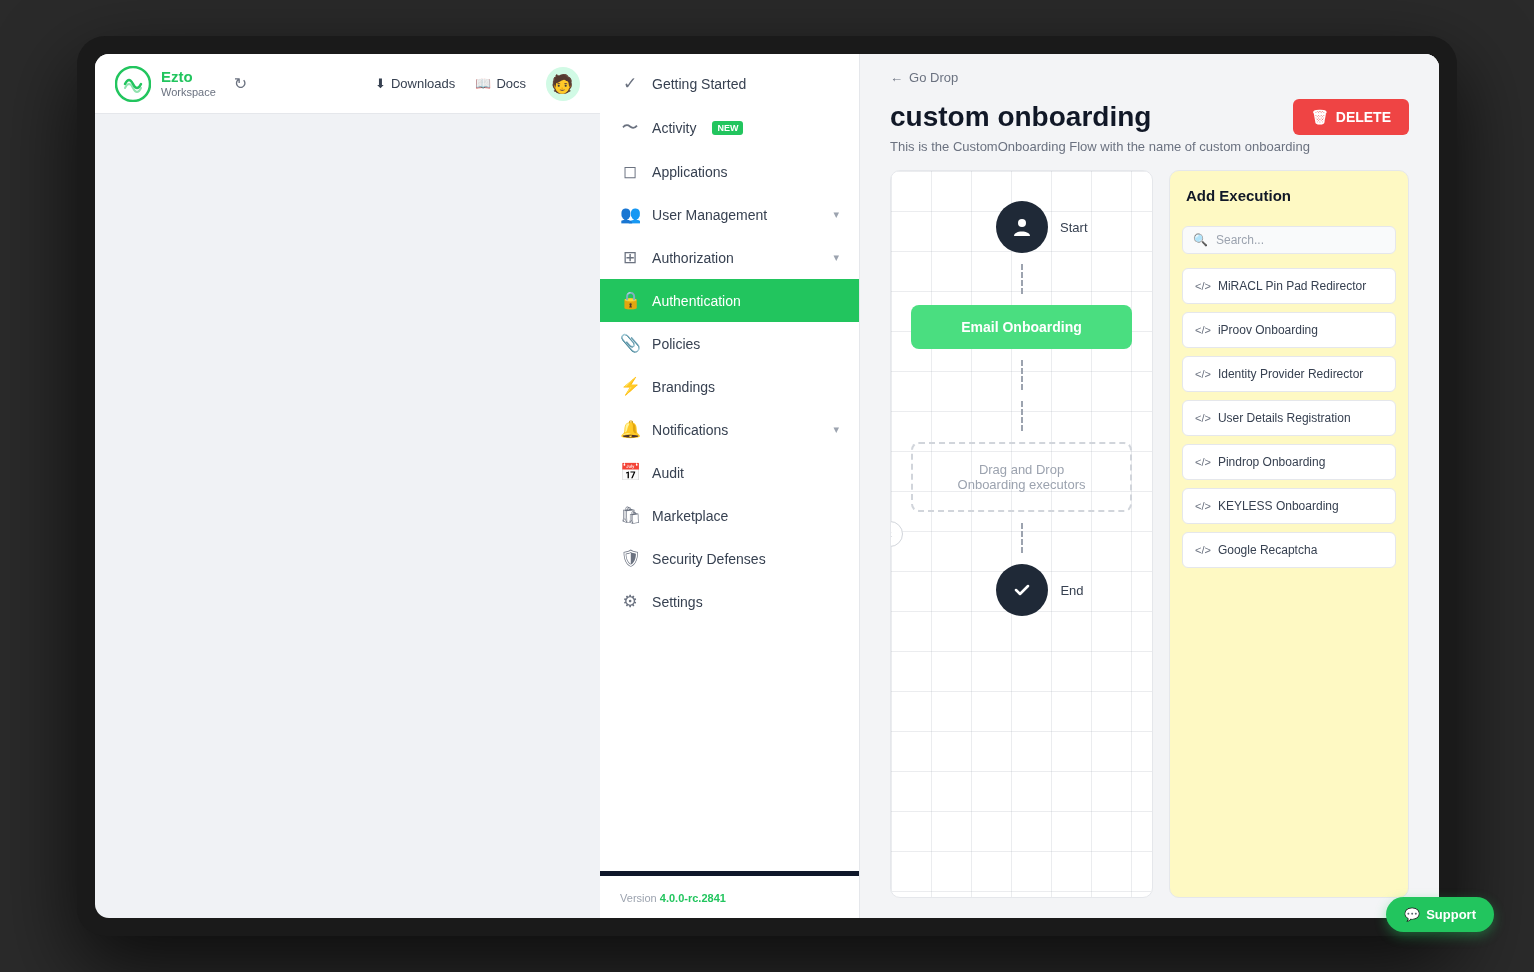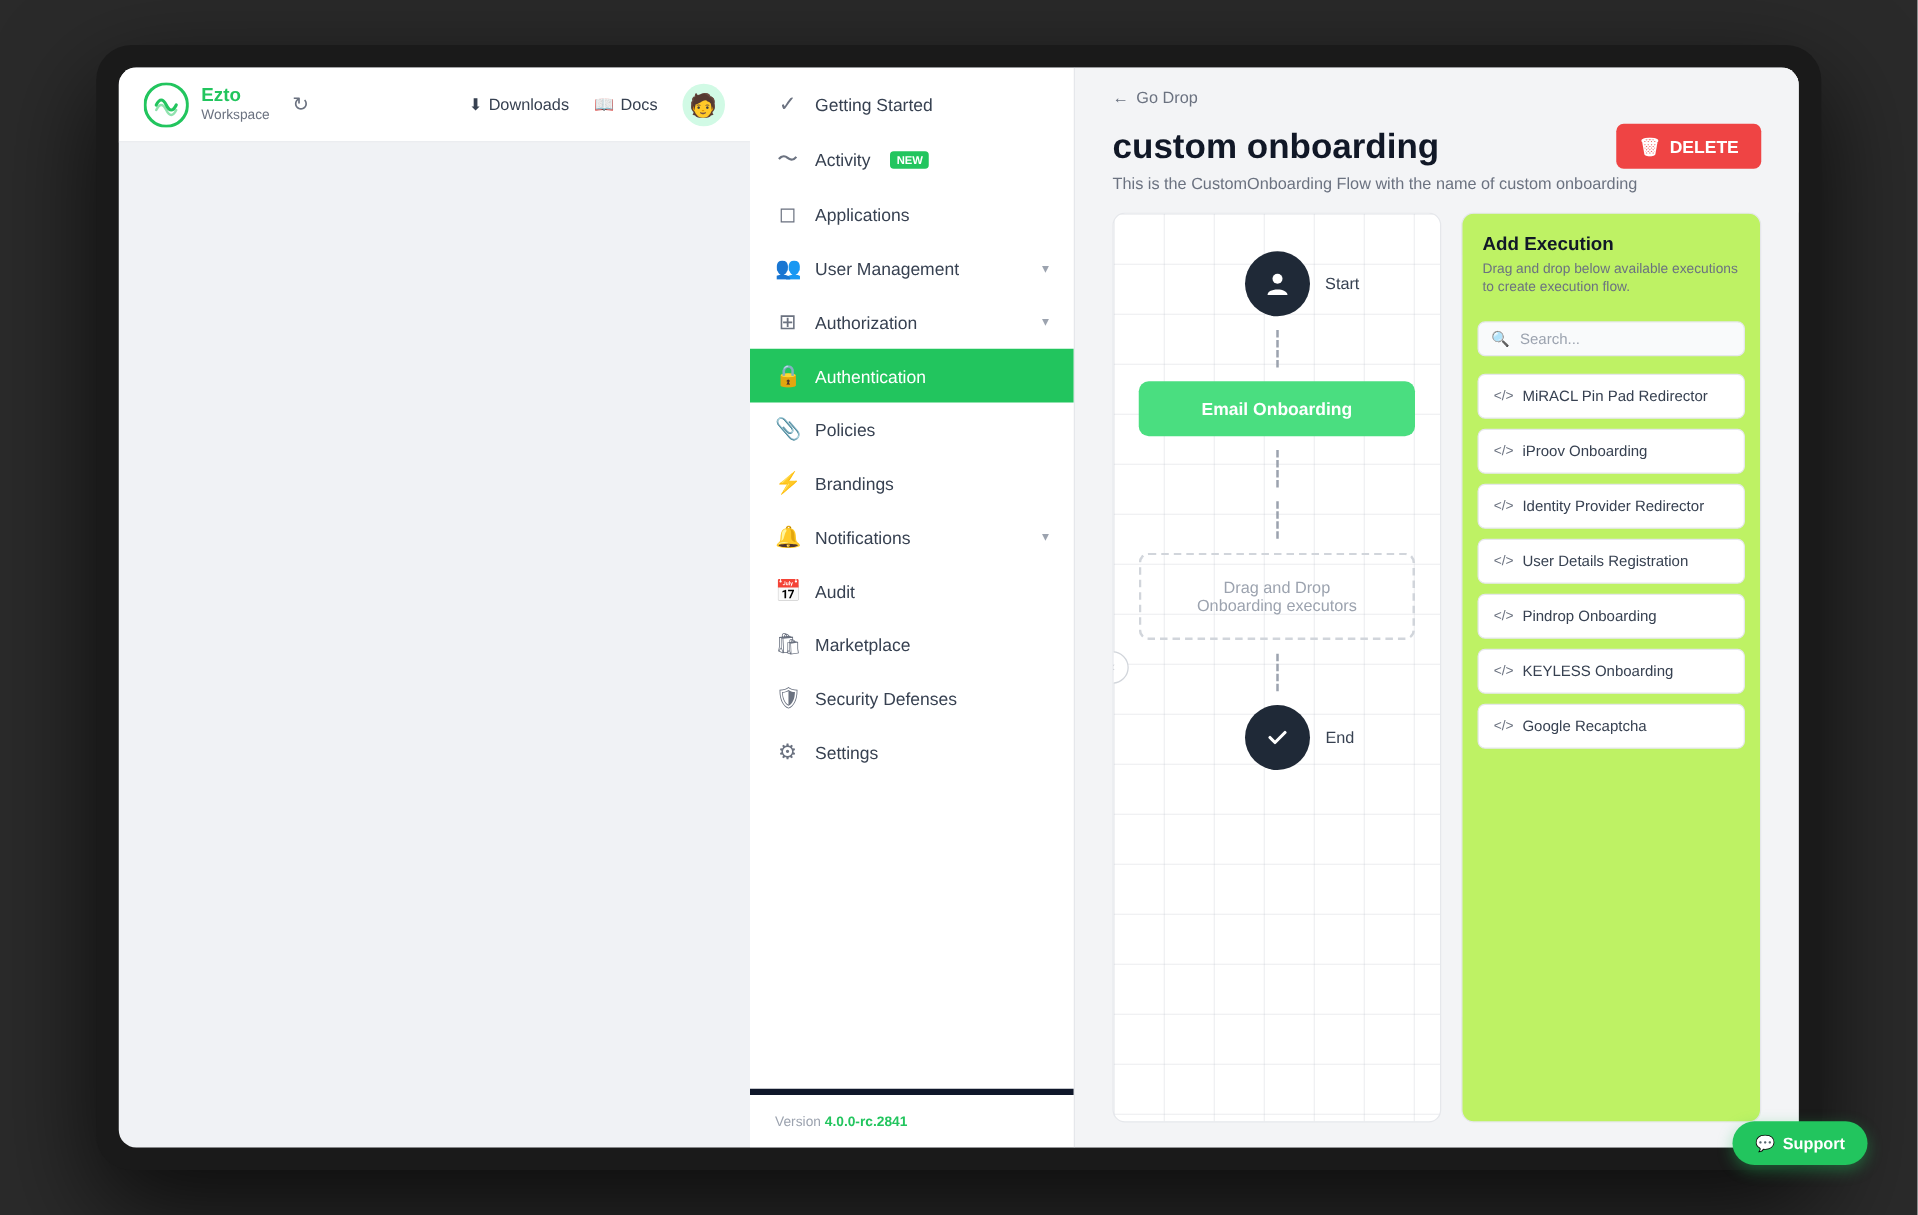--- a/index.html
+++ b/index.html
@@ -334,21 +334,21 @@
       border-radius: 8px;
       padding: 18px 40px;
       font-size: 13px;
       color: #9ca3af;
       text-align: center;
       min-width: 200px;
     }
     
     .add-execution-panel {
       width: 240px;
-      background: #bef264;
+      background: #fef9c3;
       border-radius: 10px;
       border: 1px solid #e5e7eb;
       display: flex;
       flex-direction: column;
       overflow: hidden;
       flex-shrink: 0;
     }
     .panel-header {
       padding: 16px 16px 8px 16px;
     }
@@ -595,21 +595,20 @@
                 </div>
                 <span class="end-label">End</span>
               </div>
 
             </div>
           </div>
 
           <div class="add-execution-panel">
             <div class="panel-header">
               <div class="panel-title">Add Execution</div>
-              <div class="panel-subtitle">Drag and drop below available executions to create execution flow.</div>
             </div>
             <div class="panel-search">
               <span class="search-icon-sm">🔍</span>
               <input type="text" placeholder="Search..." style="">
             </div>
             <div class="execution-list">
 
               <div class="execution-item">
                 <span class="code-icon">&lt;/&gt;</span>
                 <span>MiRACL Pin Pad Redirector</span>

